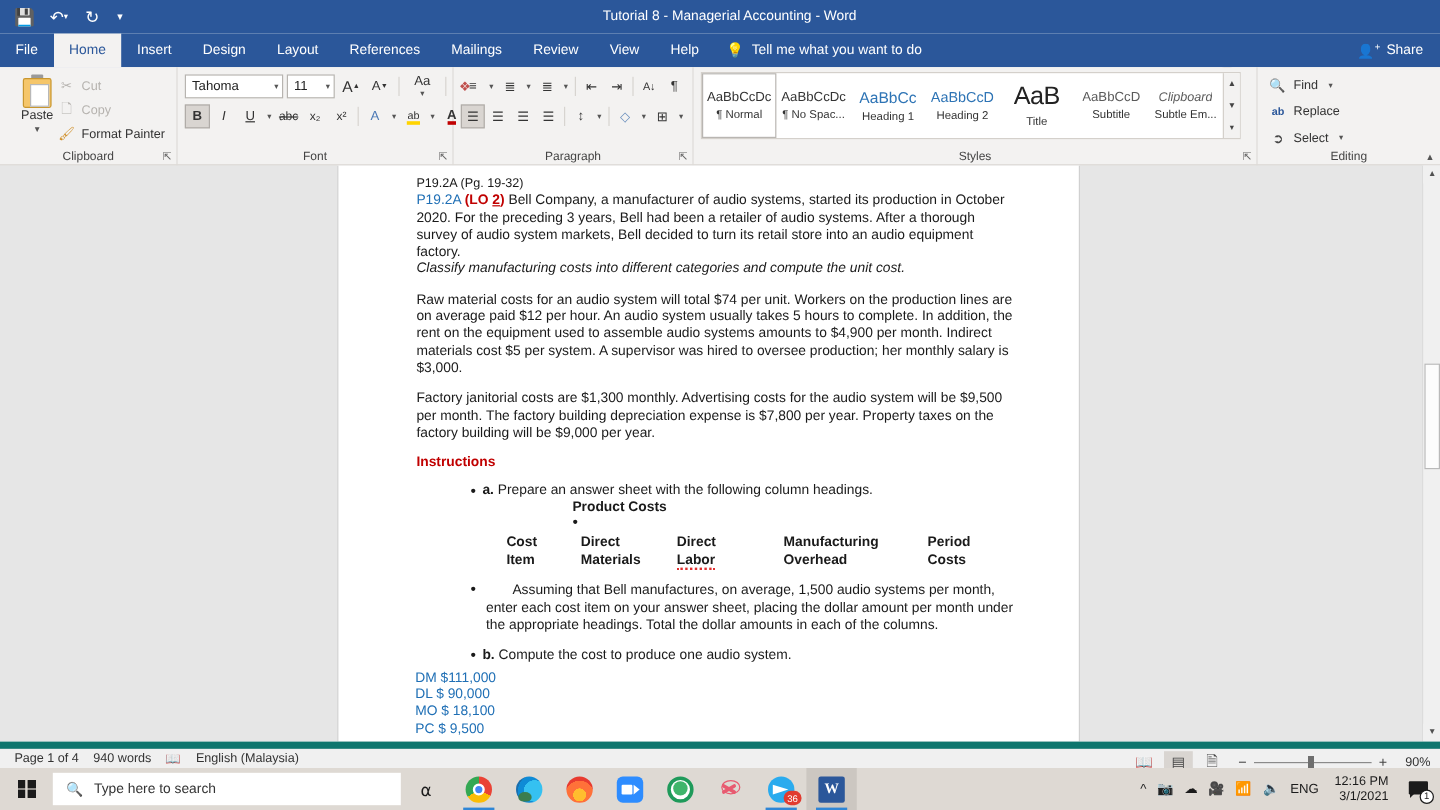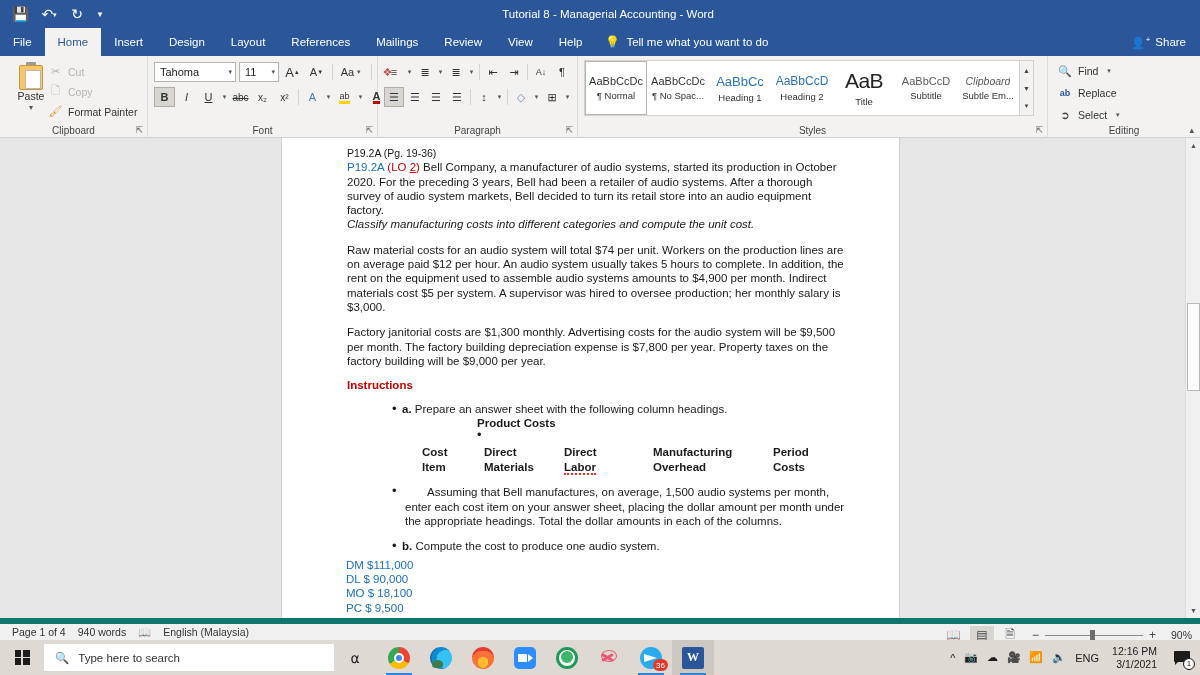--- a/index.html
+++ b/index.html
@@ -132,21 +132,21 @@
   }
   .combo .cv { font-size: 11px; }
   .combo .ca { font-size: 7px; color: #555; margin-left: 4px; }
   #font-name-combo { width: 82px; }
   #font-size-combo { width: 40px; }
   .fbtn {
     width: 21px; height: 20px; display: flex; align-items: center;
     justify-content: center; font-size: 11px; color: #333;
   }
   .fbtn.big { font-size: 13px; }
-  .fbtn.wide { width: 28px; }
+  .fbtn.wide { width: 28px; flex-direction: column; }
   .vsep { width: 1px; height: 16px; background: #d7d4d0; margin: 0 2px; }
   .fontrow2 {
     position: absolute; left: 6px; top: 31px;
     display: flex; align-items: center; gap: 1px;
   }
   .fbtn.pressed { background: #d9d5d1; border: 1px solid #b0aca8; }
   .underline-yellow { border-bottom: 3px solid #ffd400; line-height: 10px; }
   .underline-red { border-bottom: 3px solid #c00000; line-height: 10px; }
   .mini-caret { font-size: 7px; color: #555; width: 9px; text-align: center; }
 
@@ -216,21 +216,21 @@
     background: #fff; border-left: 1px solid #d0d0d0; border-right: 1px solid #d0d0d0;
   }
   .page-inner {
     position: absolute; left: 65px; top: 8px; width: 500px;
     font-family: "Liberation Sans", sans-serif;
   }
   .p { font-size: 11.5px; color: #1a1a1a; line-height: 14.3px; }
   .p.gap { margin-top: 11px; }
   .tiny { font-size: 10.5px; }
   .blue-b { color: #1f6fb5; font-weight: normal; }
-  .red-b { color: #c00000; font-weight: normal; }
+  .red-b { color: #c00000; font-weight: bold; }
   .red-b u { text-decoration: underline; }
   .ital { font-style: italic; }
   .instr { color: #c00000; font-weight: bold; font-size: 11.5px; margin-top: 11px; }
   .bullet-line {
     font-size: 11.5px; color: #1a1a1a; line-height: 14.3px;
     margin-top: 11px; padding-left: 55px; position: relative;
   }
   .bullet-line .bdot {
     position: absolute; left: 45px; top: 0px; font-size: 13px; line-height: 13px;
   }
@@ -620,21 +620,21 @@
       </div>
       <div class="group-label">Editing</div>
       <div class="collapse-ribbon">▴</div>
     </div>
   </div>
 
   <div class="docarea">
     <div class="page">
       <div class="page-inner">
 
-        <div class="p tiny">P19.2A (Pg. 19-36)</div>
+        <div class="p tiny">P19.2A (Pg. 19-32)</div>
 
         <div class="p"><span class="blue-b">P19.2A</span> <span class="red-b"><span>(LO </span><u>2</u><span>)</span></span><span> Bell Company, a manufacturer of audio systems, started its production in October 2020. For the preceding 3 years, Bell had been a retailer of audio systems. After a thorough survey of audio system markets, Bell decided to turn its retail store into an audio equipment factory.</span></div>
 
         <div class="p ital">Classify manufacturing costs into different categories and compute the unit cost.</div>
 
         <div class="p gap">Raw material costs for an audio system will total $74 per unit. Workers on the production lines are on average paid $12 per hour. An audio system usually takes 5 hours to complete. In addition, the rent on the equipment used to assemble audio systems amounts to $4,900 per month. Indirect materials cost $5 per system. A supervisor was hired to oversee production; her monthly salary is $3,000.</div>
 
         <div class="p gap">Factory janitorial costs are $1,300 monthly. Advertising costs for the audio system will be $9,500 per month. The factory building depreciation expense is $7,800 per year. Property taxes on the factory building will be $9,000 per year.</div>
 
         <div class="instr">Instructions</div>

